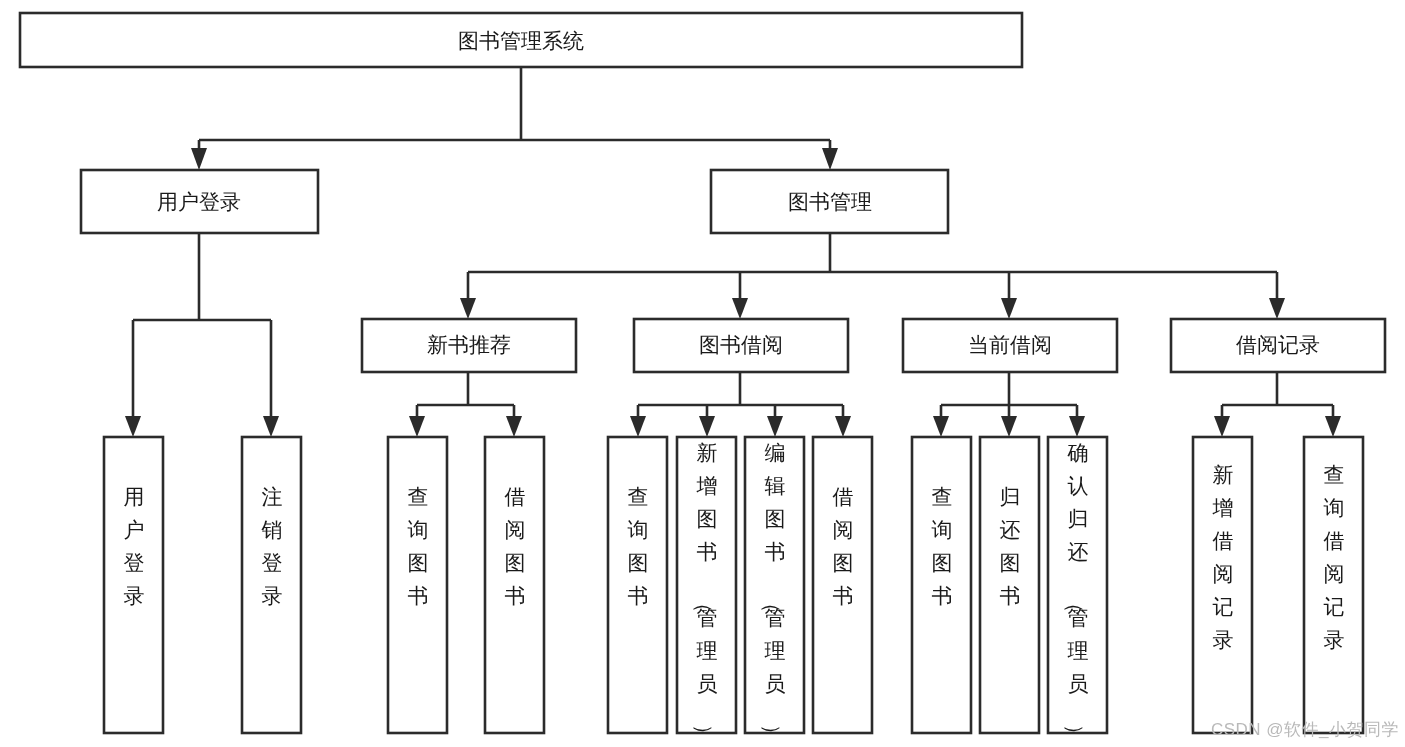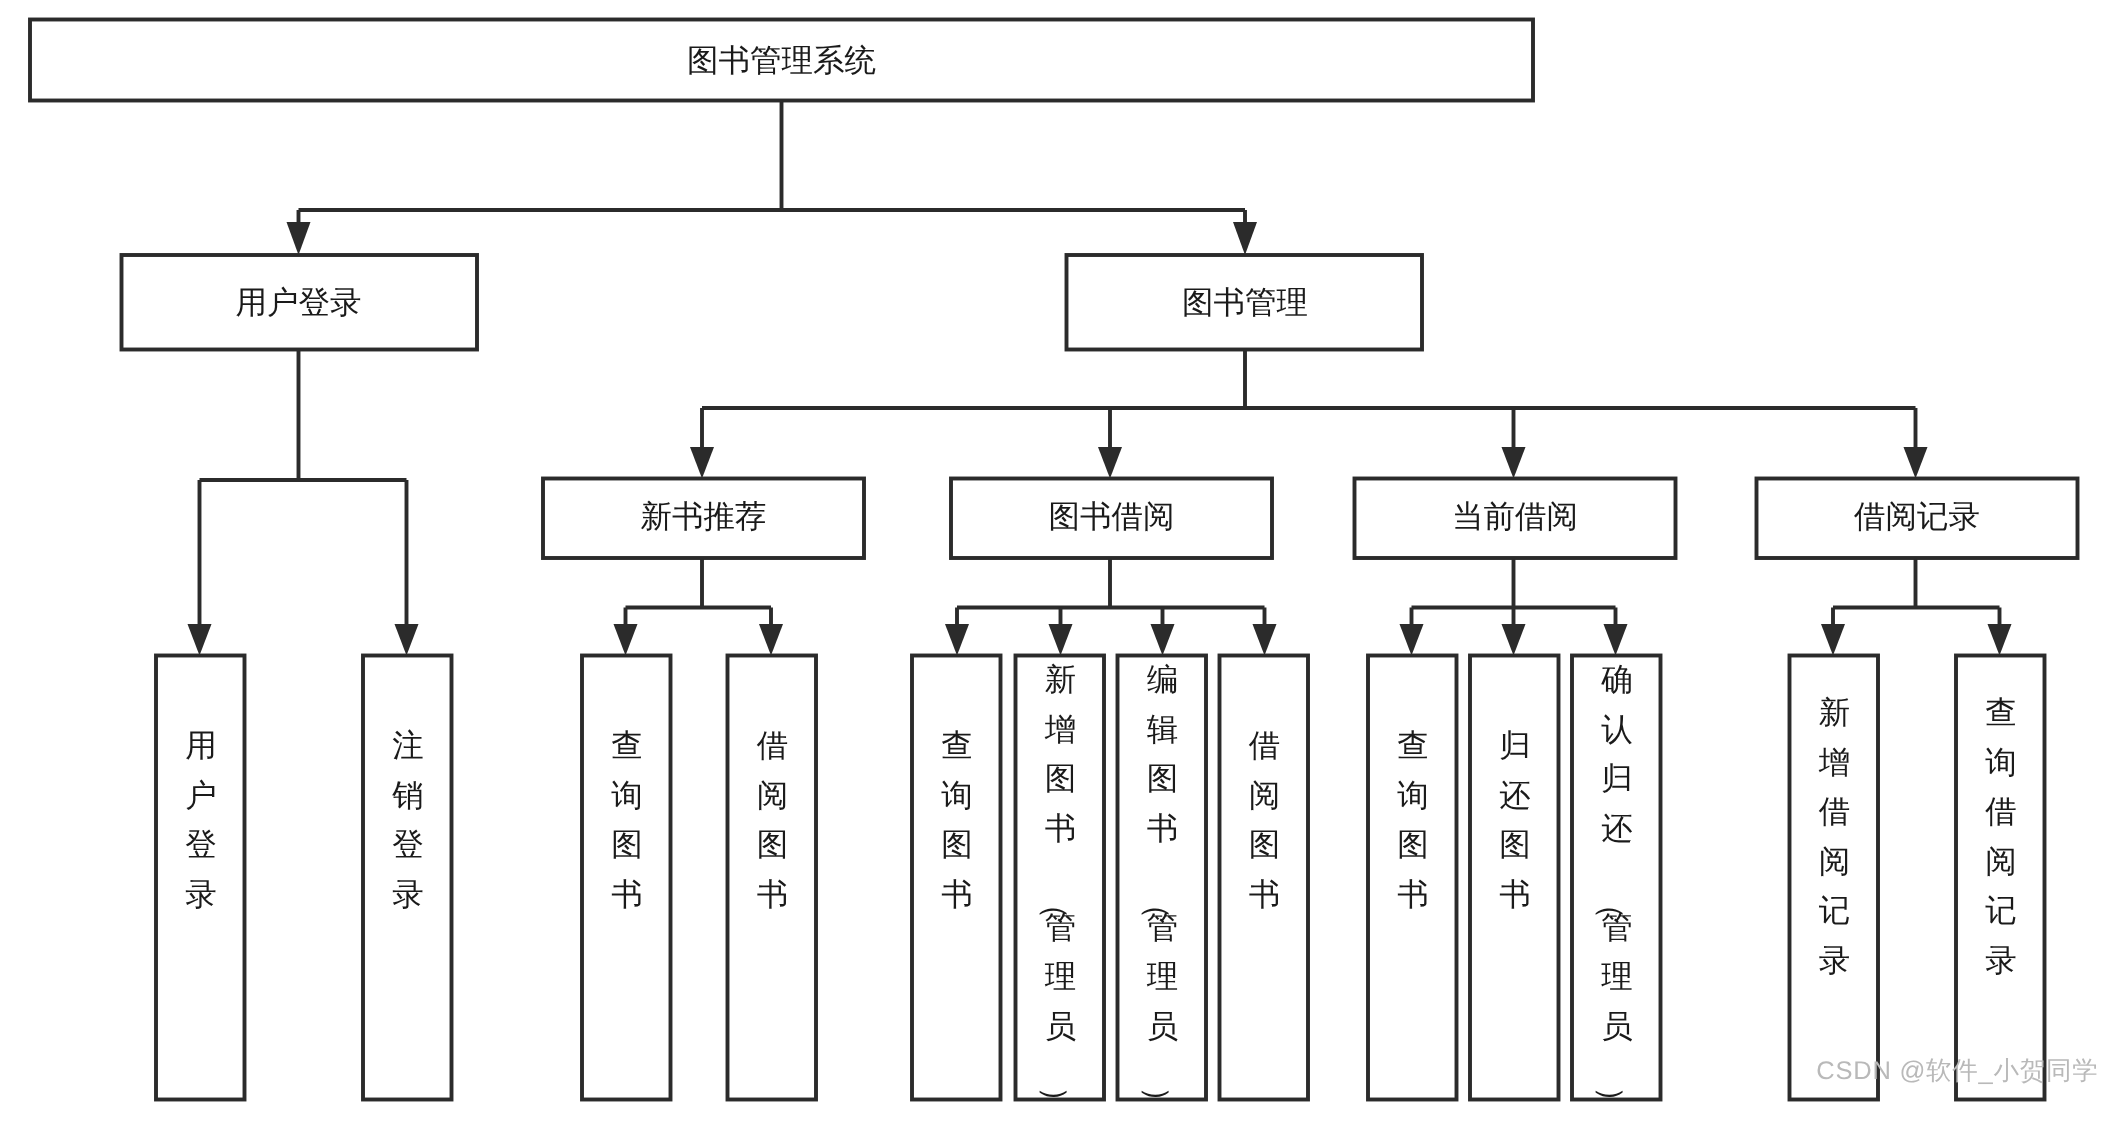--- a/index.html
+++ b/index.html
@@ -51,21 +51,21 @@
   }
   .node-label-vertical {
     font-family: "Liberation Sans", "DejaVu Sans", sans-serif;
     fill: #1a1a1a;
     font-size: 21px;
     text-anchor: middle;
   }
   .watermark {
     position: absolute;
     right: 6px;
-    bottom: 22px;
+    bottom: 6px;
     font-family: "Liberation Sans", "DejaVu Sans", sans-serif;
     font-size: 17px;
     color: #b9b9b9;
     white-space: nowrap;
     letter-spacing: 0.5px;
     pointer-events: none;
   }
 </style>
 </head>
 <body>

